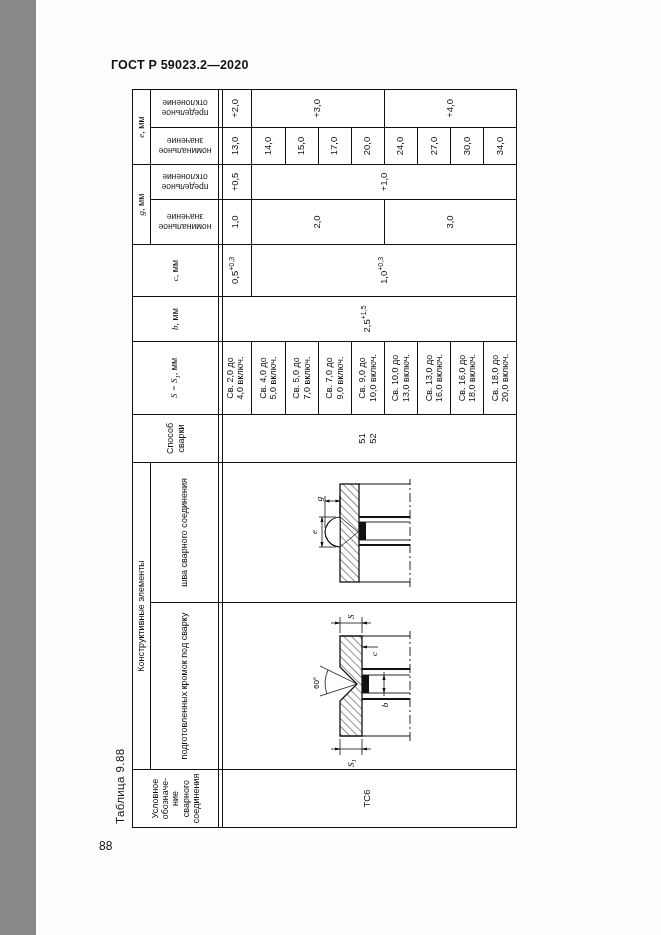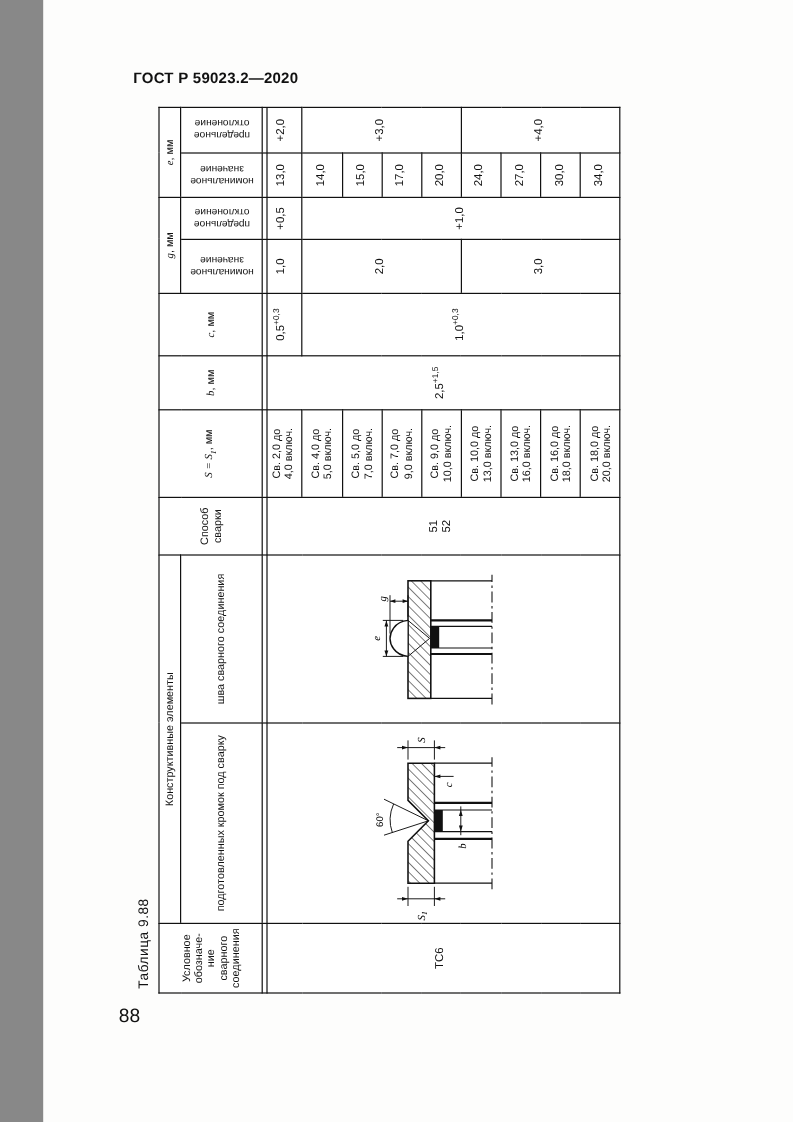--- a/index.html
+++ b/index.html
@@ -1,19 +1,19 @@
 <!DOCTYPE html>
 <html><head>
 <meta charset="utf-8">
 <style>
   * { margin:0; padding:0; box-sizing:border-box; }
   body { background:#888; font-family:"Liberation Sans", sans-serif; color:#111; }
   .page { position:relative; width:661px; height:935px; background:#fdfdfc; overflow:hidden;margin-left:36px; }
   .doc-header { position:absolute; left:75px; top:58px; font-size:12.5px; font-weight:bold; letter-spacing:.2px; }
-  .page-number { position:absolute; left:63px; top:839px; font-size:16px; }
+  .page-number { position:absolute; left:63px; top:839px; font-size:12px; }
 
   
   .rotated { position:absolute; left:78px; top:828px; width:738px; transform:rotate(-90deg); transform-origin:0 0; }
   .caption { font-size:11.5px; height:18px; padding-left:4px; letter-spacing:.4px; }
   .tablewrap { position:relative; width:738px; }
   table { border-collapse:collapse; table-layout:fixed; width:738px; background:#fff; }
   table, td, th { border:1px solid #111; }
   table { border-width:1.5px; }
   td, th { padding:0 1px; text-align:center; vertical-align:middle; font-weight:normal;
            font-size:9.5px; line-height:1.15; overflow:hidden; }

